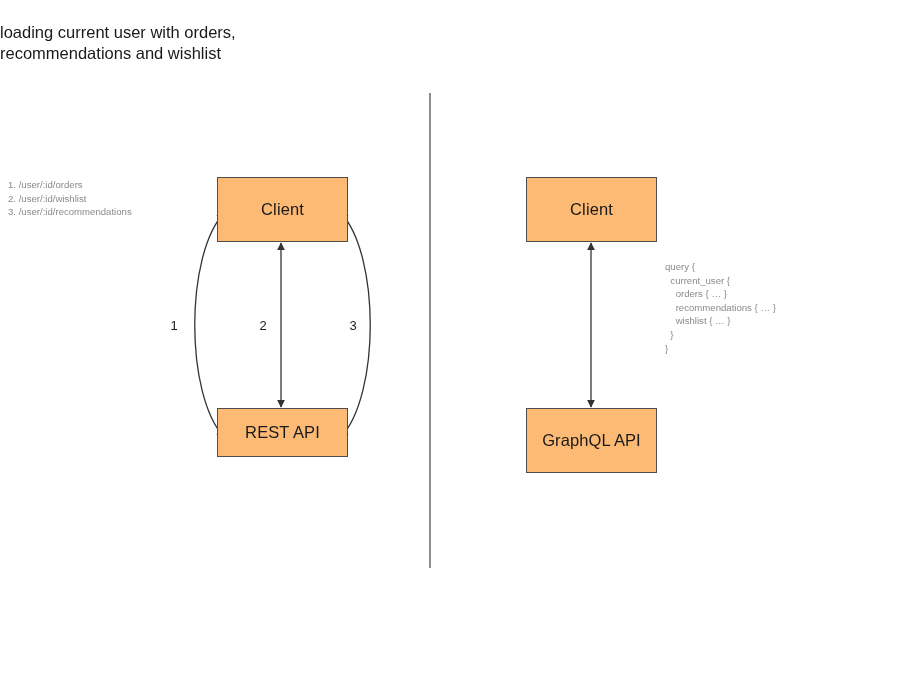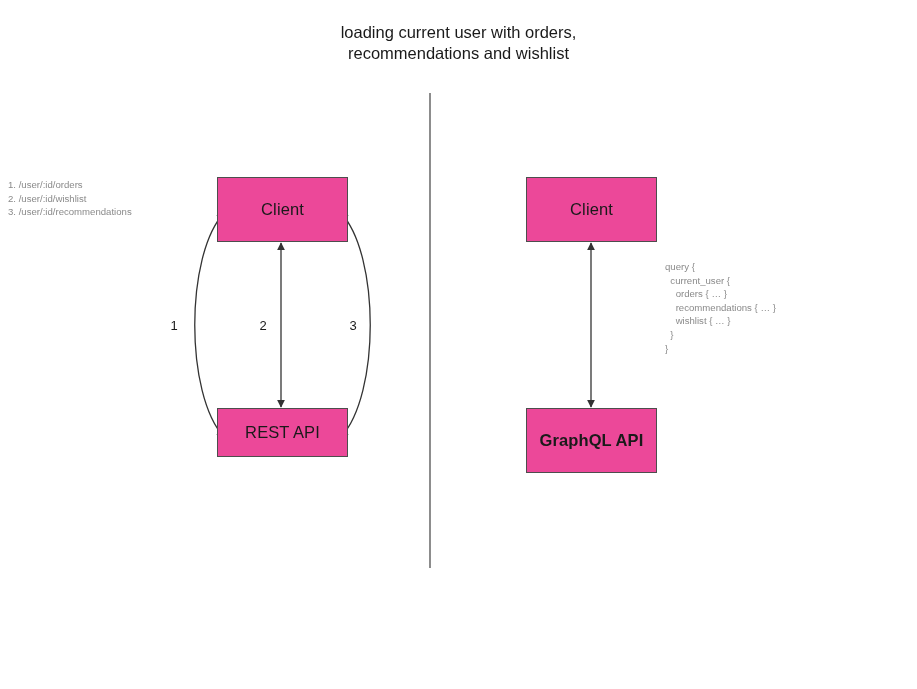--- a/index.html
+++ b/index.html
@@ -30,44 +30,43 @@
     height: 689px;
     pointer-events: none;
   }
 
   
   .title {
     position: absolute;
     left: 0;
     top: 22px;
     width: 917px;
-    text-align: center;
     font-size: 16.5px;
     line-height: 21px;
     color: #1a1a1a;
     white-space: pre-line;
   }
 
   
   .node {
     position: absolute;
     box-sizing: border-box;
-    background: #ec4899;
+    background: #fdba74;
     border: 1.4px solid #4d4d4d;
     display: flex;
     align-items: center;
     justify-content: center;
     font-size: 16.5px;
     color: #1a1a1a;
     letter-spacing: 0.1px;
   }
   .node-client-rest   { left: 217px; top: 177px; width: 131px; height: 65px; }
   .node-rest-api      { left: 217px; top: 408px; width: 131px; height: 49px; }
   .node-client-gql    { left: 526px; top: 177px; width: 131px; height: 65px; }
-  .node-graphql-api   { left: 526px; top: 408px; width: 131px; height: 65px; font-weight: bold; }
+  .node-graphql-api   { left: 526px; top: 408px; width: 131px; height: 65px; }
 
   
   .edge-label {
     position: absolute;
     font-size: 13px;
     color: #1a1a1a;
     text-align: center;
     width: 20px;
   }
   .edge-label-1 { left: 164px; top: 318px; }

